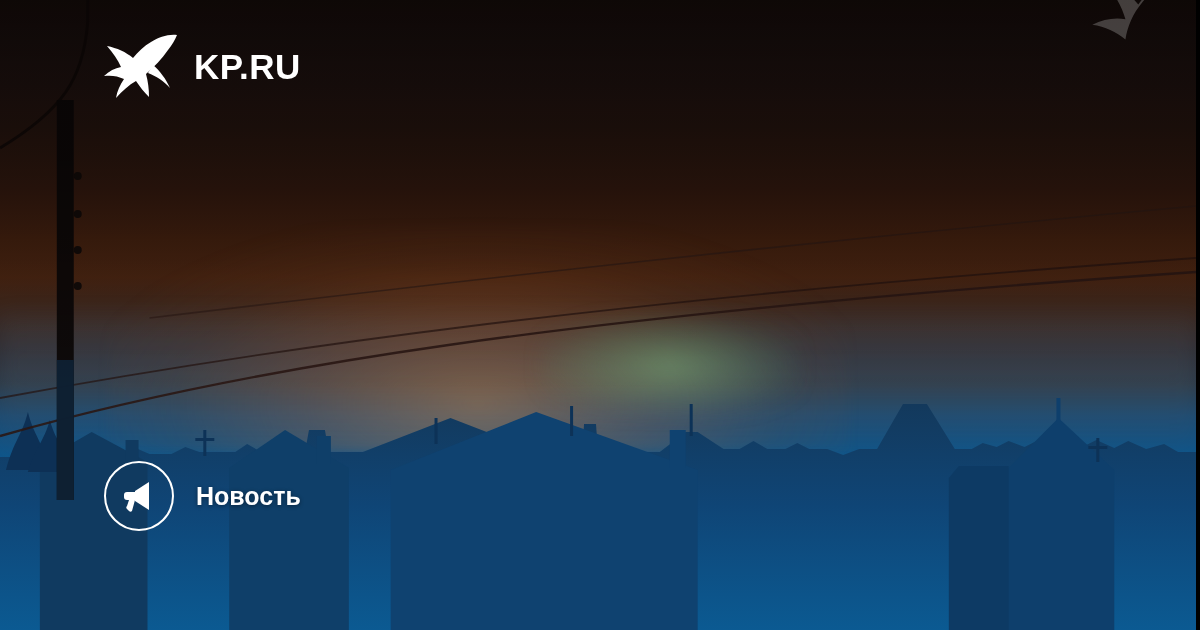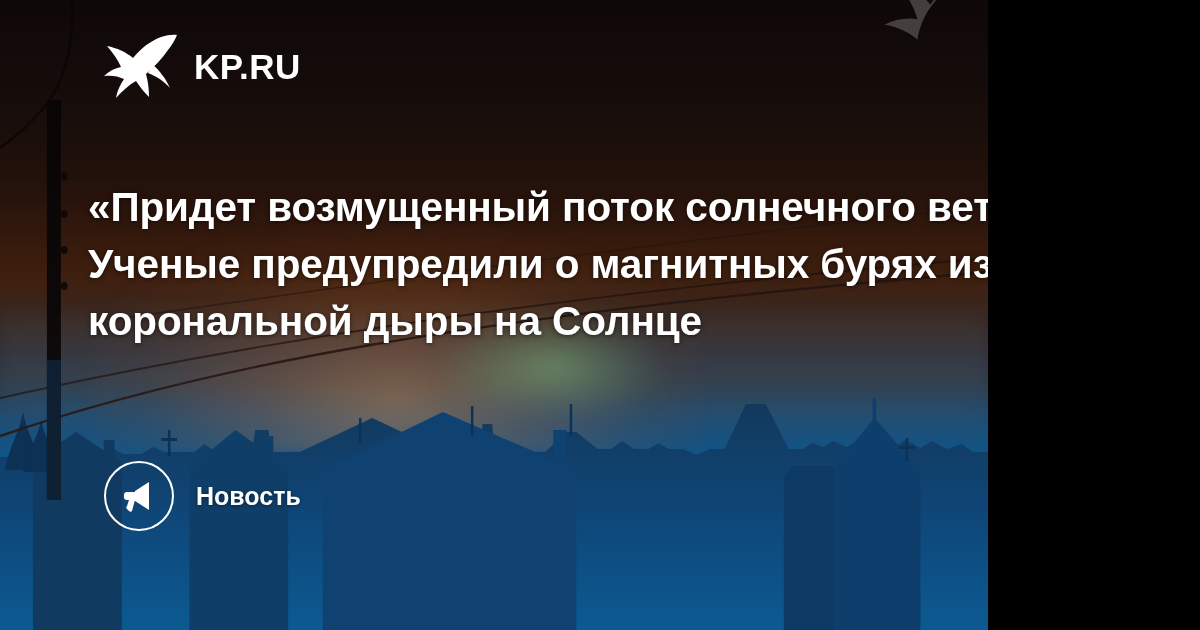--- a/index.html
+++ b/index.html
@@ -6,21 +6,21 @@
   html,body{margin:0;padding:0;}
   body{
     width:1200px;height:630px;
     background:#000;
     font-family:"Liberation Sans","DejaVu Sans",sans-serif;
     overflow:hidden;
   }
 
   .card{
     position:relative;
-    width:988px;height:630px;
+    width:1196px;height:630px;
     overflow:hidden;
     background:#1d120f;
   }
 
   
   .bg{position:absolute;inset:0;overflow:hidden;}
 
   
   .bg-sky{
     position:absolute;inset:0;
@@ -287,21 +287,20 @@
             C68,12 71,7 73,2 Z"></path>
           <path fill="#ffffff" d="
             M44,40
             C52,43 60,48 66,55
             C62,46 56,38 49,32 Z"></path>
         </svg>
       </div>
       <div class="brand-name">KP.RU</div>
     </div>
 
-    <div class="headline">«Придет возмущенный поток солнечного ветра». Ученые предупредили о магнитных бурях из-за корональной дыры на Солнце</div>
 
     <div class="badge">
       <div class="badge-circle">
         <svg viewBox="0 0 34 34" aria-hidden="true">
           <path fill="#ffffff" d="
             M27,3
             L13,12
             L13,22
             L27,31
             Z"></path>

